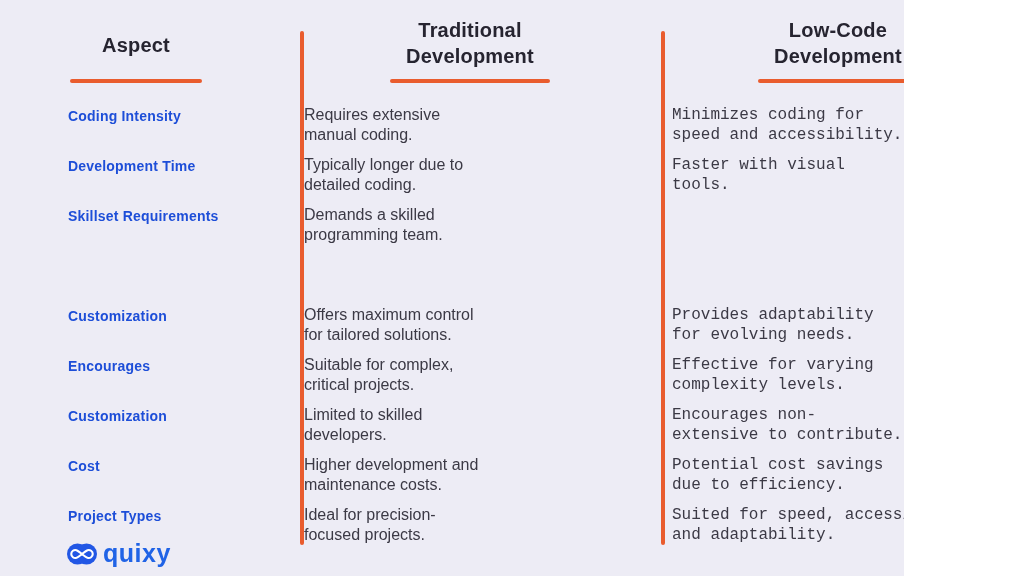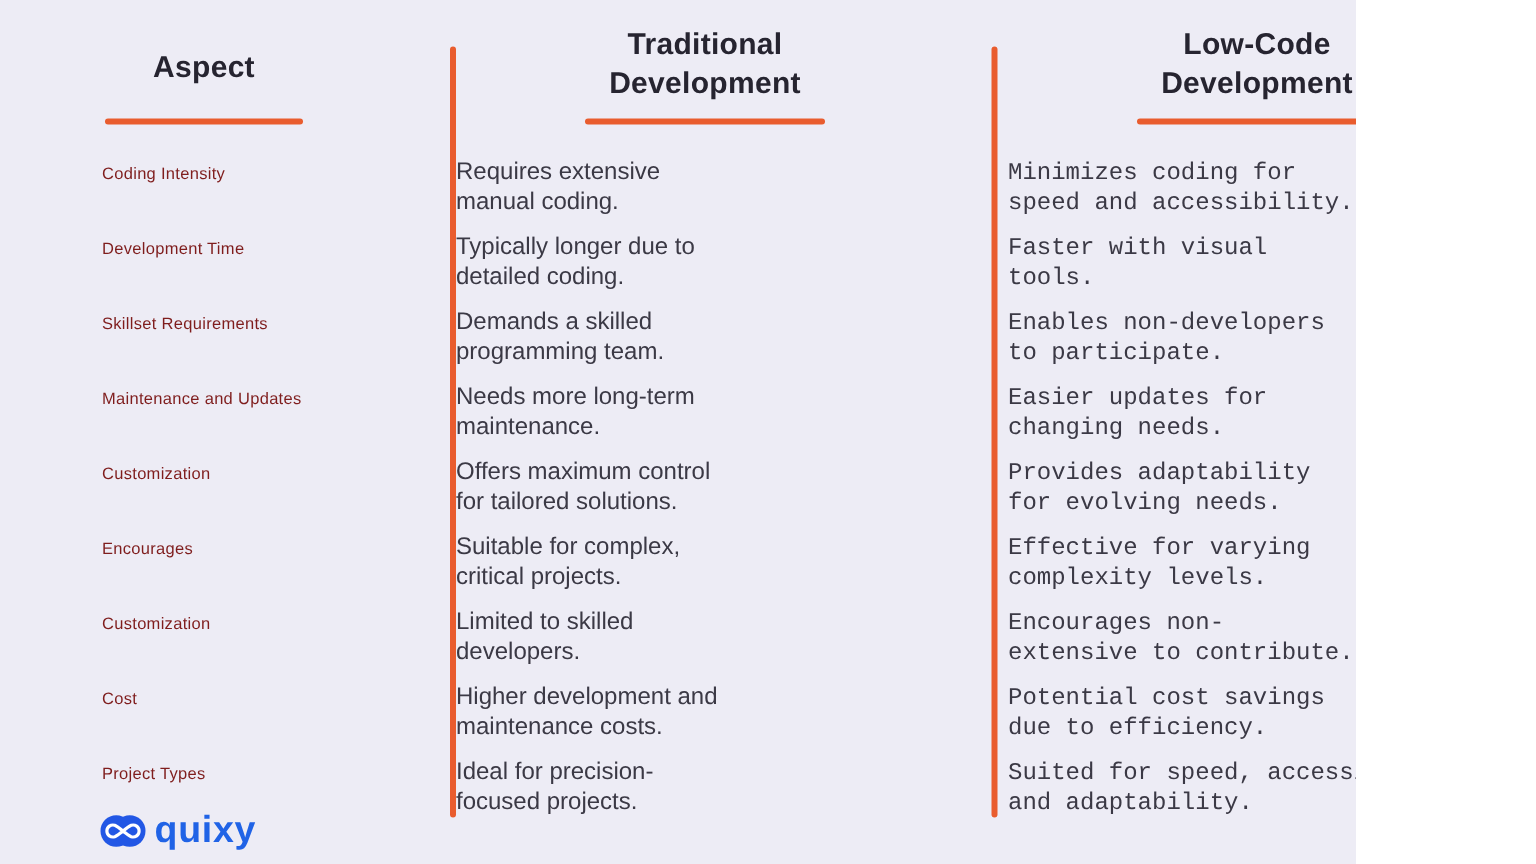--- a/index.html
+++ b/index.html
@@ -51,24 +51,24 @@
     position: absolute;
     left: 0;
     width: 100%;
     height: 50px;
     top: calc(103px + var(--i) * 50px);
   }
   .aspect-label {
     position: absolute;
     left: 68px;
     top: 3px;
-    font-size: 11px;
-    font-weight: normal;
+    font-size: 14px;
+    font-weight: bold;
     line-height: 20px;
-    color: #7f1d1d;
+    color: #1d4ed8;
     letter-spacing: 0.2px;
     white-space: pre-line;
   }
   .cell {
     position: absolute;
     top: 2px;
     width: 332px;
     text-align: left;
     font-size: 16px;
     line-height: 20px;
@@ -123,29 +123,20 @@
     <div class="aspect-label">Development Time</div>
     <div class="cell cell-mid">Typically longer due to
 detailed coding.</div>
     <div class="cell cell-low">Faster with visual
 tools.</div>
   </div>
   <div class="row" style="--i:2">
     <div class="aspect-label">Skillset Requirements</div>
     <div class="cell cell-mid">Demands a skilled
 programming team.</div>
-    <div class="cell cell-low">Enables non-developers
-to participate.</div>
-  </div>
-  <div class="row" style="--i:3">
-    <div class="aspect-label">Maintenance and Updates</div>
-    <div class="cell cell-mid">Needs more long-term
-maintenance.</div>
-    <div class="cell cell-low">Easier updates for
-changing needs.</div>
   </div>
   <div class="row" style="--i:4">
     <div class="aspect-label">Customization</div>
     <div class="cell cell-mid">Offers maximum control
 for tailored solutions.</div>
     <div class="cell cell-low">Provides adaptability
 for evolving needs.</div>
   </div>
   <div class="row" style="--i:5">
     <div class="aspect-label">Encourages</div>

